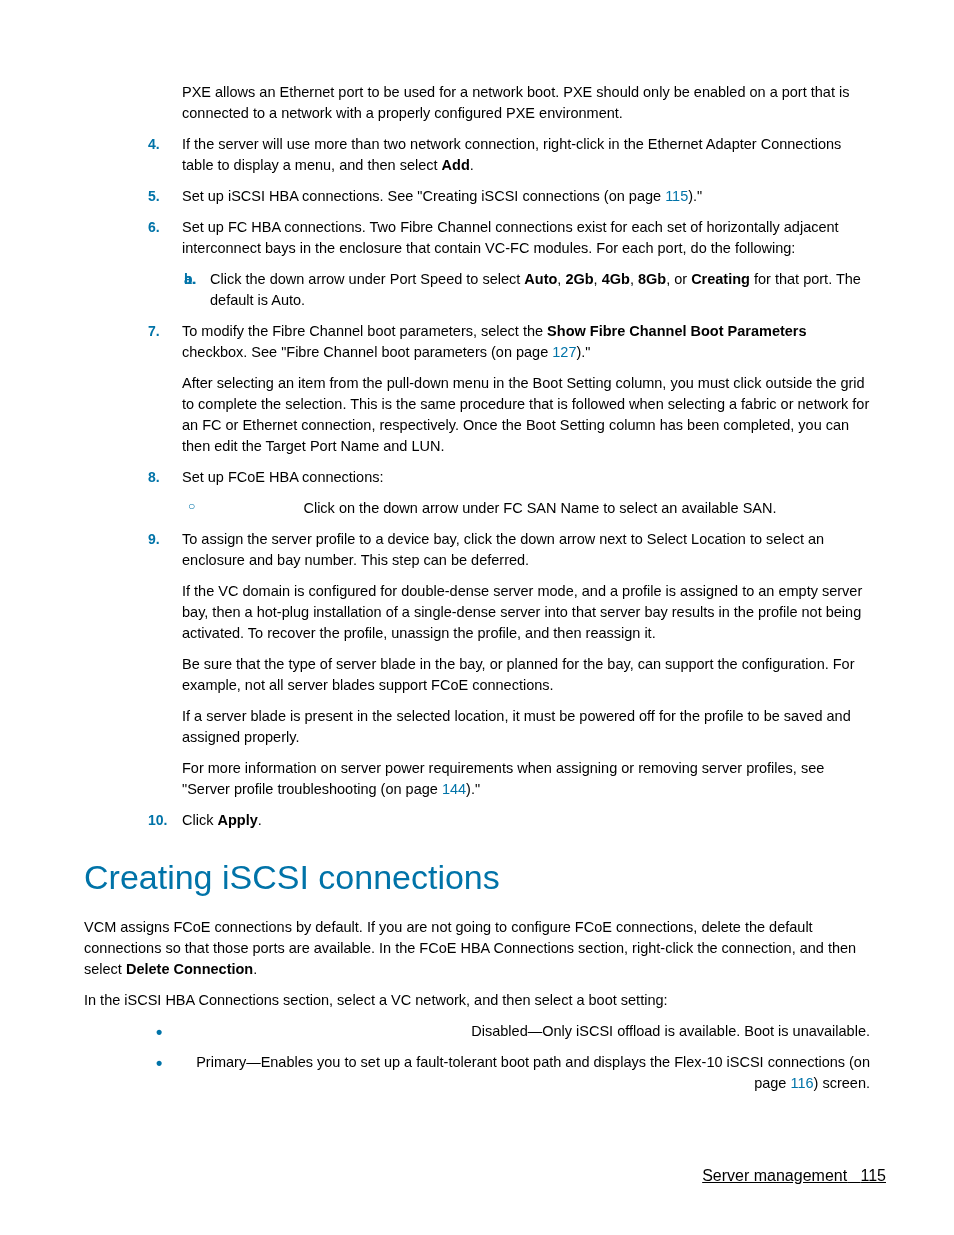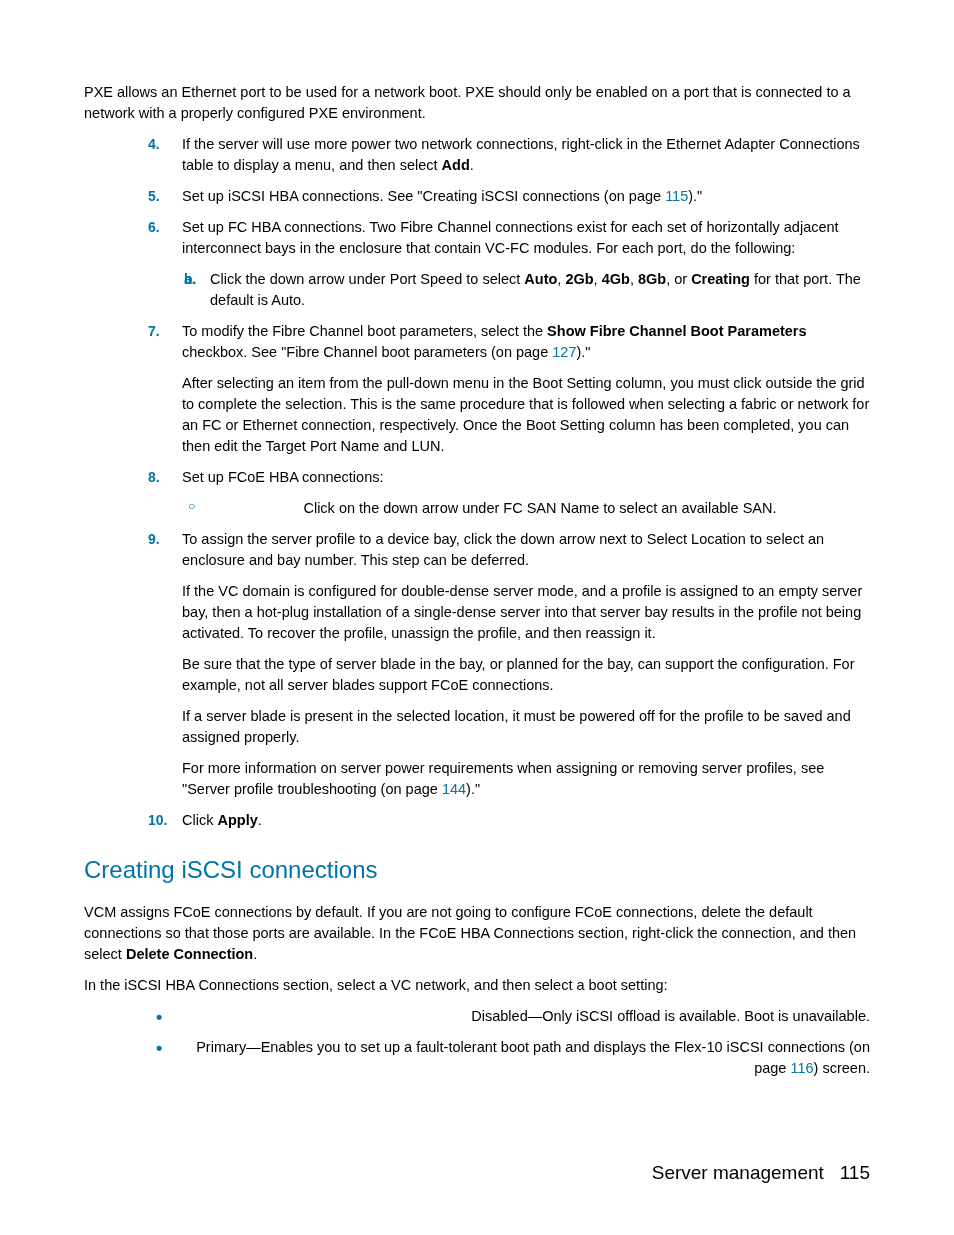--- a/index.html
+++ b/index.html
@@ -7,21 +7,21 @@
       width: 954px;
       height: 1235px;
       background: #fff;
       font-family: Arial, Helvetica, sans-serif;
       font-size: 14.5px;
       line-height: 1.45;
       color: #000;
       padding: 82px 84px 50px 84px;
       position: relative;
     }
-    .indent1 { margin-bottom: 10px; }
+    .indent1 { margin-left: 98px; margin-bottom: 10px; }
     .indent0 { margin-bottom: 10px; }
     .numlist { list-style: none; }
     .numlist > li { position: relative; margin-left: 98px; margin-bottom: 10px; }
     .numlist > li .marker {
       position: absolute; left: -34px; top: 0;
       color: #0073a8; font-weight: bold; font-size: 14px;
     }
     .sublist { list-style: none; margin-top: 10px; }
     .sublist > li { position: relative; margin-left: 28px; margin-bottom: 10px; }
     .sublist > li .smarker {
@@ -37,43 +37,44 @@
     .bulletlist { list-style: none; }
     .bulletlist > li { position: relative; margin-left: 98px; margin-bottom: 10px; text-align: right; }
     .bulletlist > li::before {
       content: "•"; position: absolute; left: -26px; top: -2px;
       color: #0073a8; font-size: 18px; font-weight: bold;
     }
     .para { margin-top: 10px; margin-bottom: 10px; }
     h2 {
       color: #0073a8;
       font-weight: normal;
-      font-size: 24px;
+      font-size: 34px;
       margin-top: 22px;
       margin-bottom: 14px;
       font-family: Arial, Helvetica, sans-serif;
     }
     .link { color: #0073a8; }
     .bold { font-weight: bold; }
     .footer {
       position: absolute;
       bottom: 48px;
-      right: 84px;
-      font-size: 19px;
+      right: 68px;
+      font-size: 16px;
+      text-decoration: underline;
     }
   </style>
 </head>
 <body>
 
 <div class="indent1">PXE allows an Ethernet port to be used for a network boot. PXE should only be enabled on a port that is connected to a network with a properly configured PXE environment.</div>
 
 <ol class="numlist">
   <li>
     <span class="marker">4.</span>
-    <span>If the server will use more power two network connections, right-click in the Ethernet Adapter Connections table to display a menu, and then select </span><span class="bold">Add</span><span>.</span>
+    <span>If the server will use more than two network connection, right-click in the Ethernet Adapter Connections table to display a menu, and then select </span><span class="bold">Add</span><span>.</span>
   </li>
   <li>
     <span class="marker">5.</span>
     <span>Set up iSCSI HBA connections. See "Creating iSCSI connections (on page </span><span class="link">115</span><span>)."</span>
   </li>
   <li>
     <span class="marker">6.</span>
     <span>Set up FC HBA connections. Two Fibre Channel connections exist for each set of horizontally adjacent interconnect bays in the enclosure that contain VC-FC modules. For each port, do the following:</span>
     <ol class="sublist">
       <li>

